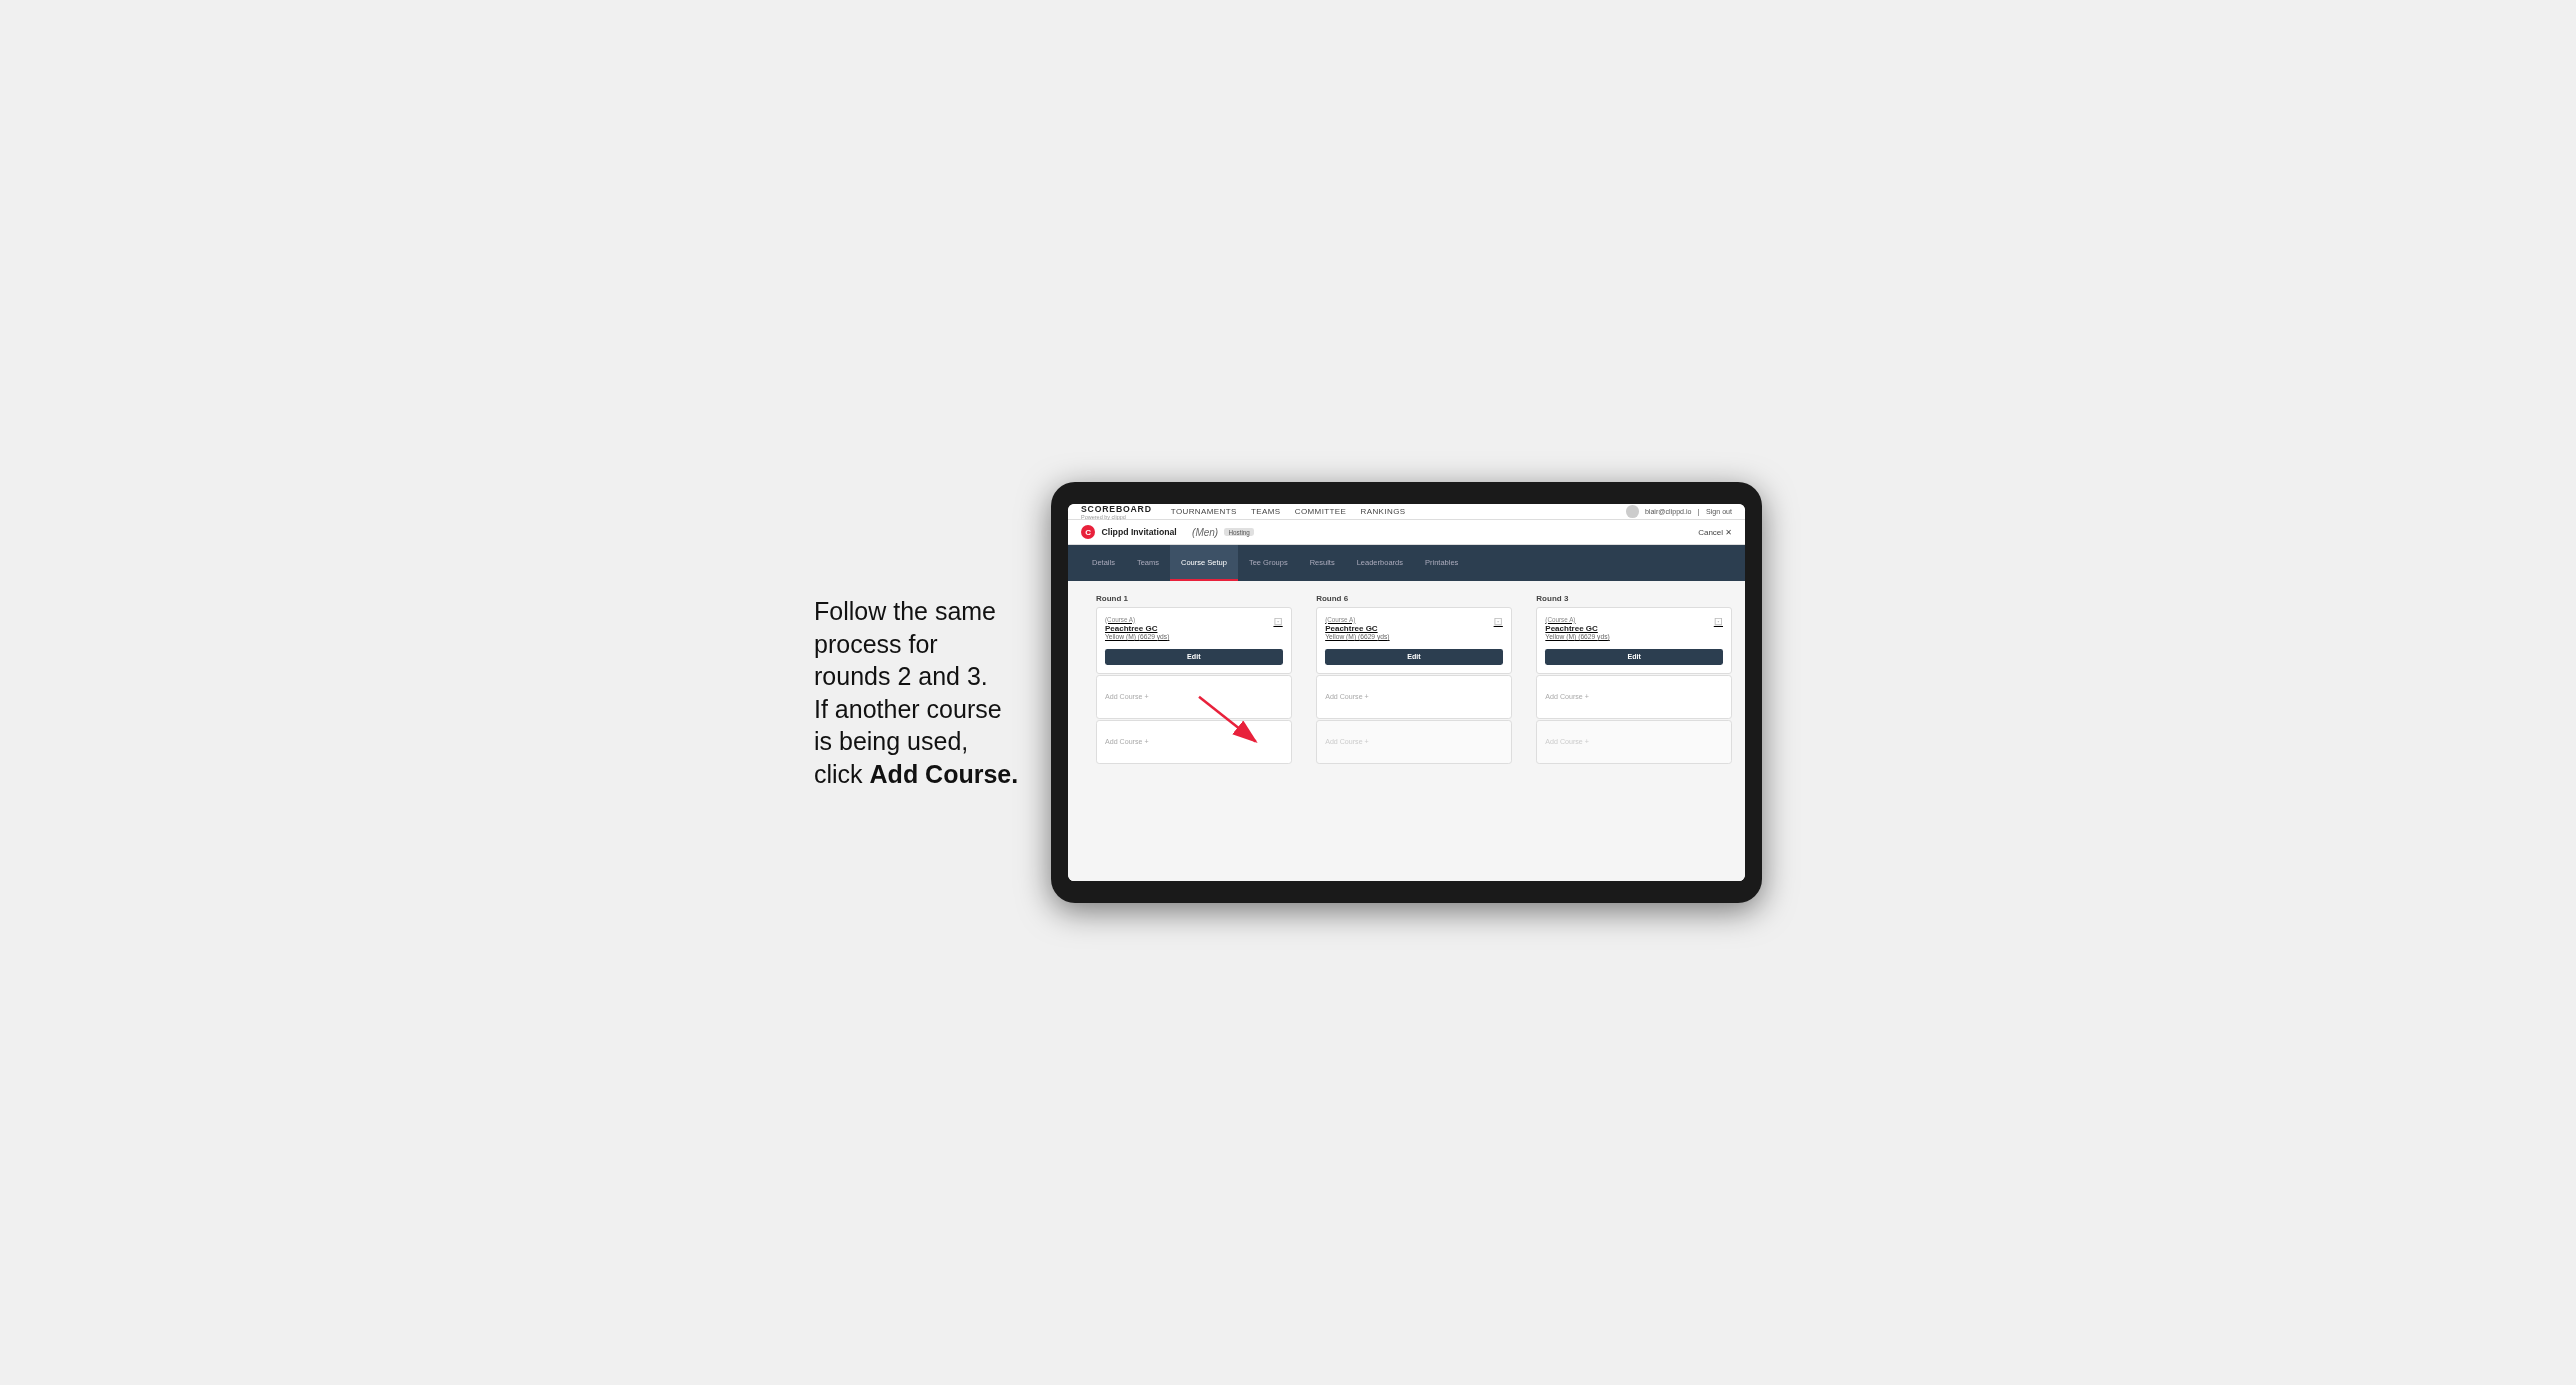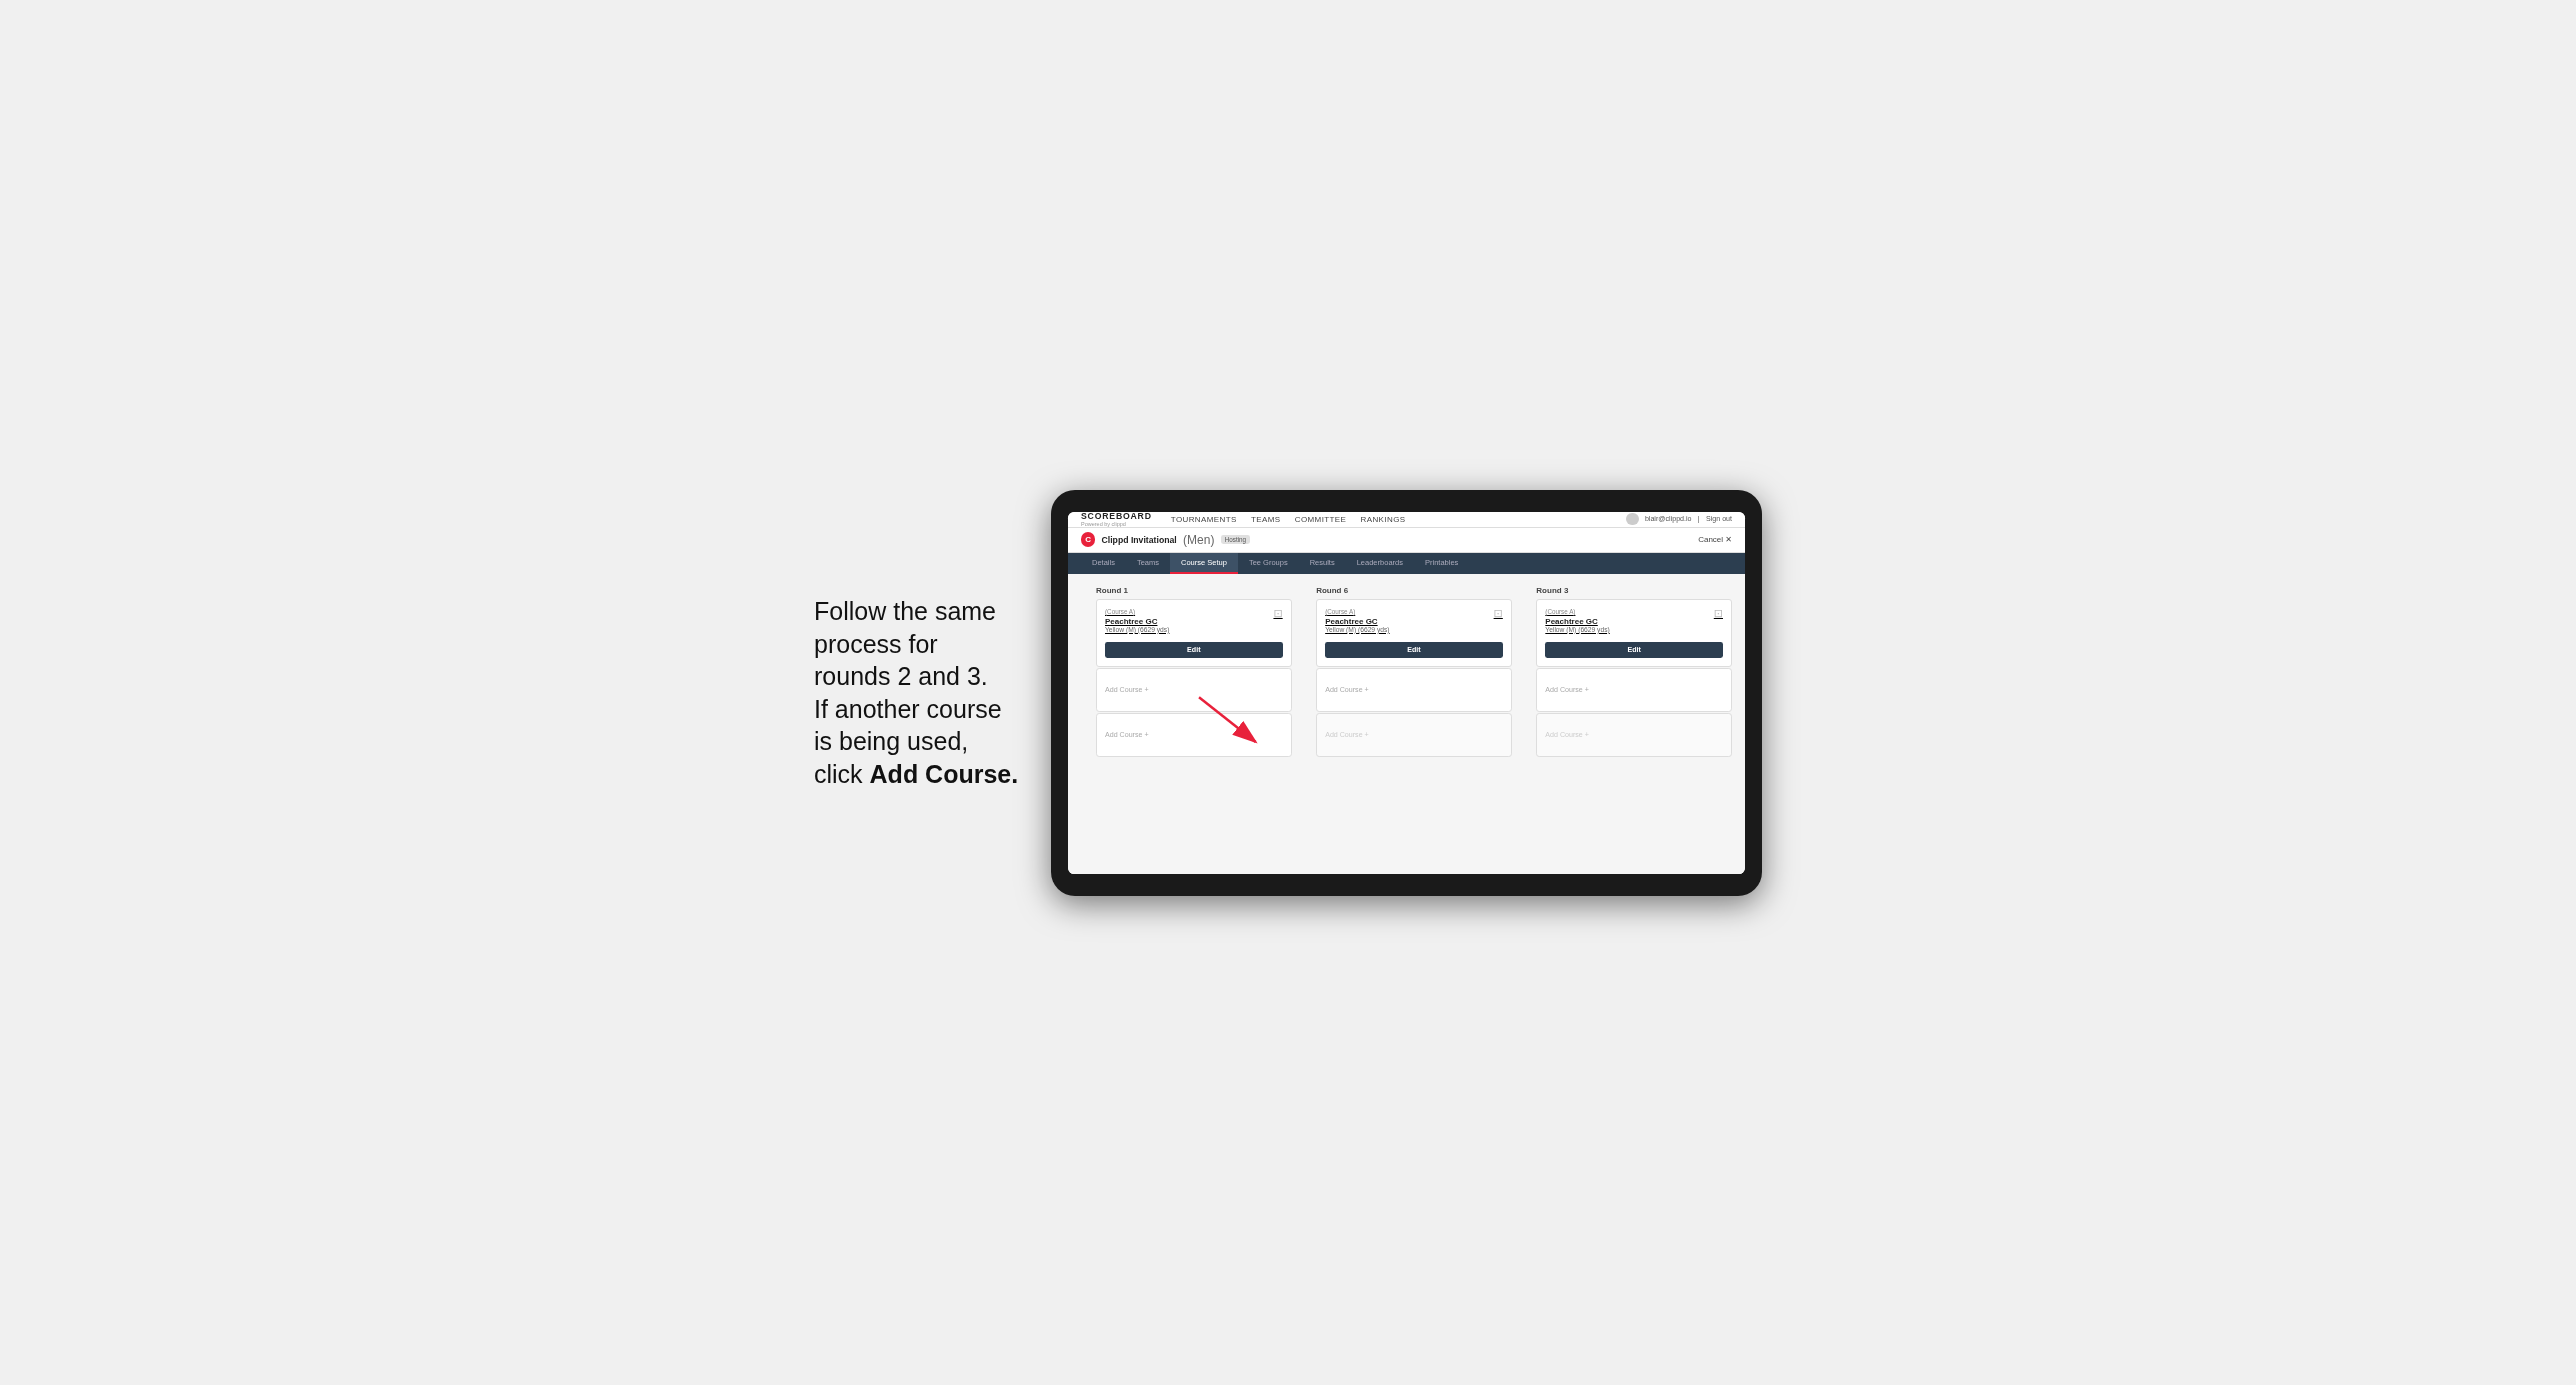--- a/index.html
+++ b/index.html
@@ -125,41 +125,43 @@
       color: white;
       font-size: 8px;
       font-weight: bold;
     }
     .tournament-name {
       font-size: 8.7px;
       font-weight: 600;
       color: #222;
     }
     .tournament-badge {
-      font-size: 12px;
+      font-size: 10px;
       color: #666;
+      font-style: italic;
+      margin-left: 9px;
     }
     .hosting-badge {
       background: #e0e0e0;
       border-radius: 2.4px;
       padding: 0.8px 4px;
       font-size: 6.3px;
       color: #555;
     }
     .cancel-btn {
       font-size: 8px;
       color: #444;
     }
 
     
     .tab-bar {
       background: #2c3e50;
       display: flex;
       padding: 0 12.6px;
-      height: 21px;
+      height: 36px;
       align-items: stretch;
     }
     .tab-item {
       color: #aab;
       font-size: 7.5px;
       padding: 0 11px;
       display: flex;
       align-items: center;
       cursor: pointer;
       border-bottom: 2.4px solid transparent;

